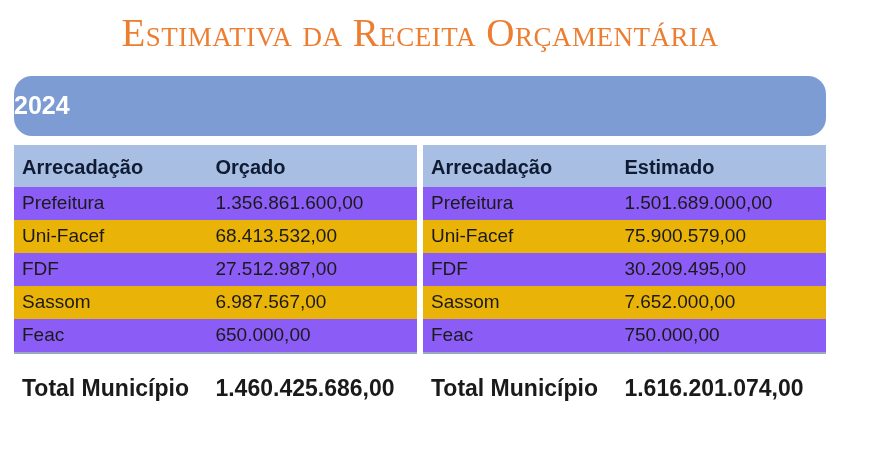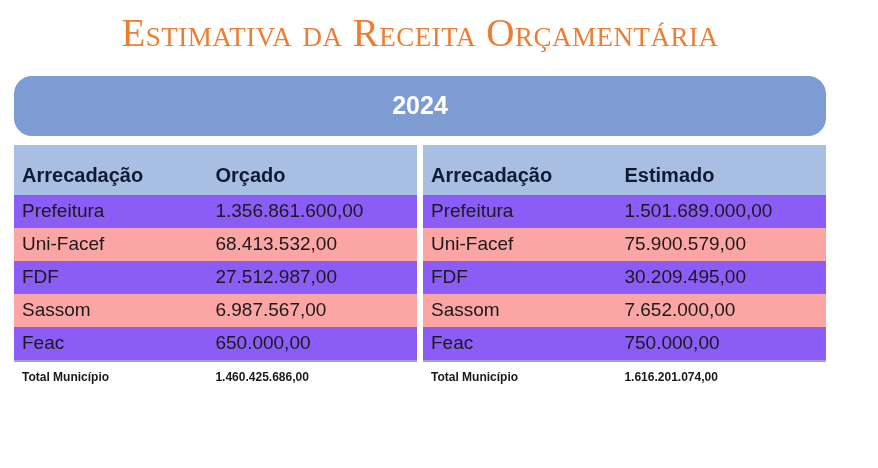--- a/index.html
+++ b/index.html
@@ -35,21 +35,21 @@
     display: flex;
     gap: 6px;
     padding: 0 14px;
     margin-top: 10px;
   }
   .year-pill {
     flex: 1;
     background: #7D9CD4;
     color: #ffffff;
     border-radius: 18px;
-    text-align: center;
+    text-align: left;
     font-size: 25px;
     font-weight: bold;
     padding: 15px 0 16px 0;
     font-family: "Liberation Sans", sans-serif;
   }
   .tables {
     display: flex;
     gap: 6px;
     padding: 0 14px;
     margin-top: 9px;
@@ -67,35 +67,35 @@
     color: #1a1a1a;
     line-height: 1.05;
     white-space: nowrap;
     overflow: hidden;
   }
   .tbl thead th {
     background: #A8BEE2;
     color: #0f1b33;
     font-weight: bold;
     font-size: 20px;
-    padding-top: 20px;
+    padding-top: 12px;
     padding-bottom: 9px;
   }
   .tbl tbody tr.odd td {
     background: #8b5cf6;
   }
   .tbl tbody tr.even td {
-    background: #fca5a5;
+    background: #eab308;
   }
   .tbl tbody tr.total td {
     background: #ffffff;
     font-weight: bold;
-    font-size: 12px;
+    font-size: 23px;
     border-top: 2px solid #9aa8c4;
-    padding-top: 9px;
+    padding-top: 22px;
     padding-bottom: 9px;
   }
   .col-label { width: 48%; }
   .col-value { width: 52%; }
 </style>
 </head>
 <body>
 
 <div class="slide">
 

